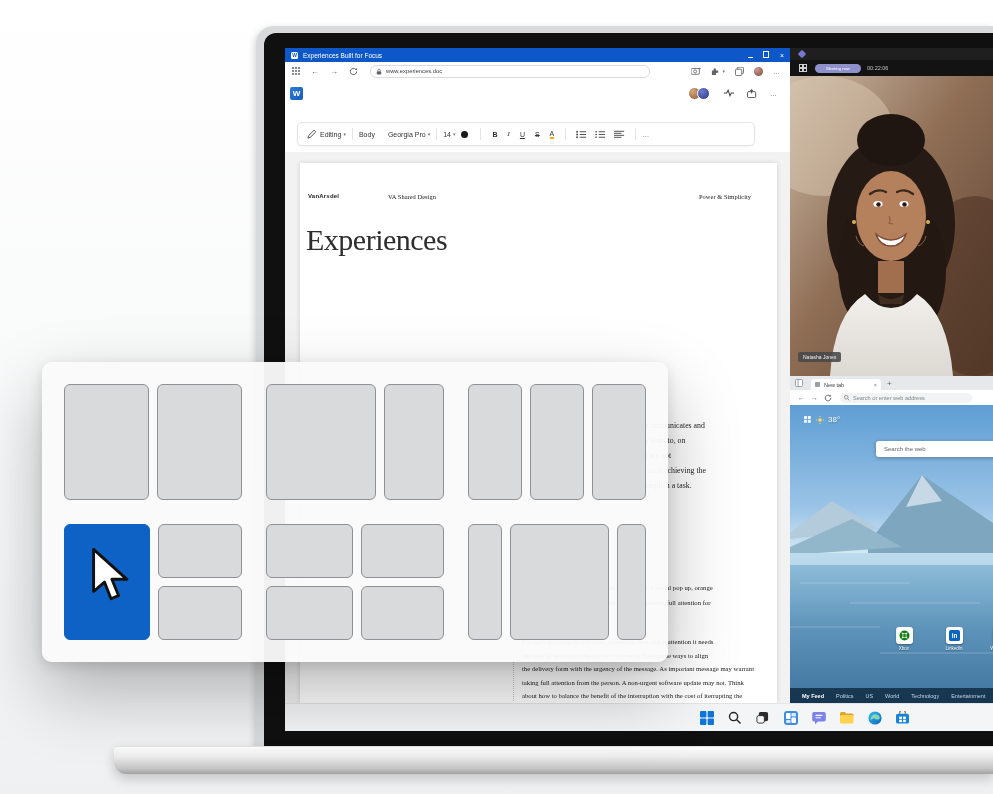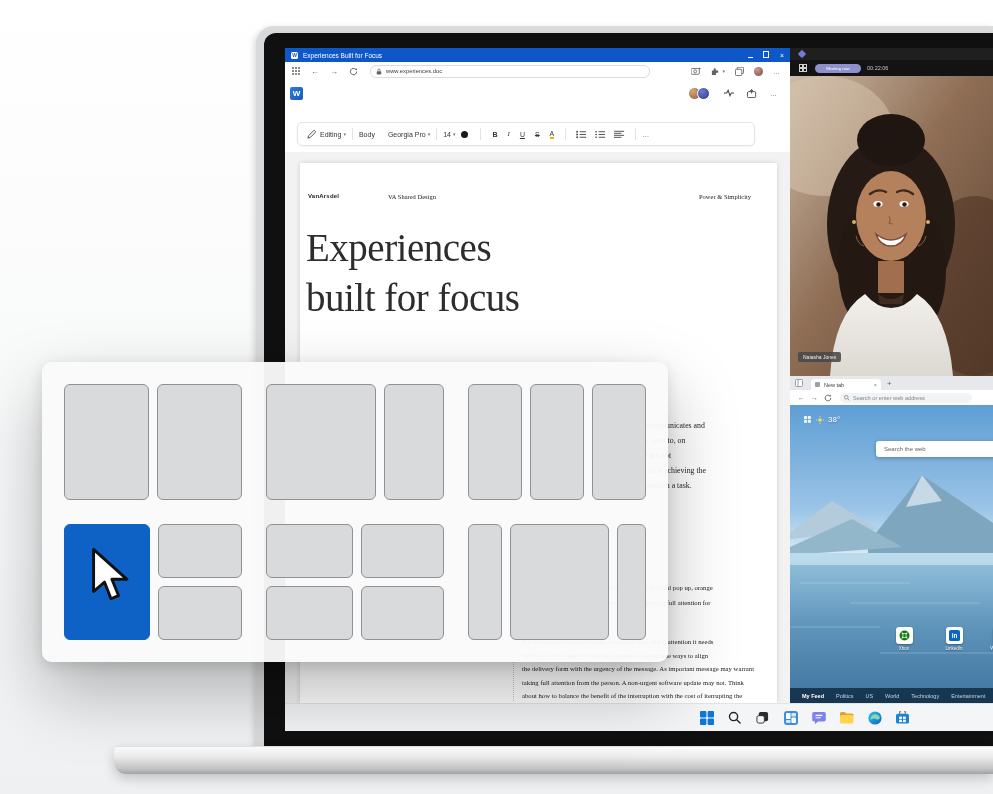--- a/index.html
+++ b/index.html
@@ -43,21 +43,21 @@
   .fmt{font-weight:bold;margin:0 5px;}
   .fmt.i{font-style:italic;font-family:"Liberation Serif",serif;font-weight:normal;}
   .fmt.u{text-decoration:underline;font-weight:normal;}
   .fmt.s{text-decoration:line-through;font-weight:normal;}
   .fmt.h{font-weight:normal;border-bottom:2px solid #e3b505;}
   .fontdot{width:7px;height:7px;border-radius:50%;background:#1a1a1a;margin:0 6px;}
   .canvasbg{left:0;top:104px;width:505px;height:551px;background:#f2f2f2;}
   .page{left:15px;top:11px;width:477px;height:540px;background:#fff;box-shadow:0 0 5px rgba(0,0,0,.14);}
   .dhead{font-size:6.5px;color:#222;font-family:"Liberation Serif",serif;}
   .brand{font-weight:bold;letter-spacing:.2px;font-family:"Liberation Sans",sans-serif;font-size:6px;}
-  .headline{font-family:"Liberation Serif",serif;font-size:39px;line-height:50px;color:#2d2d2d;letter-spacing:-.5px;margin-top:8px;}
+  .headline{font-family:"Liberation Serif",serif;font-size:30px;line-height:50px;color:#2d2d2d;letter-spacing:-.5px;}
   .bodytxt{font-family:"Liberation Serif",serif;color:#1d1d1d;}
   .guide{border-left:1px dotted #c6c6c6;width:0;}
   
   .teams{left:505px;top:0;width:203px;height:328px;background:#1b1a1a;overflow:hidden;}
   .t-title{left:0;top:0;width:203px;height:12px;background:#201f1f;}
   .t-diamond{width:6px;height:6px;background:#7579d1;border-radius:1px;margin-left:9px;transform:rotate(45deg);}
   .t-bar{left:0;top:12px;width:203px;height:16px;background:#141313;}
   .t-pill{margin-left:8px;width:46px;height:9px;border-radius:5px;background:#8e90cb;
     color:#fff;font-size:4.2px;text-align:center;line-height:9px;}
   .t-timer{color:#c9c9c9;font-size:5.5px;margin-left:6px;}
@@ -236,21 +236,20 @@
       <span class="dots">…</span>
     </div>
 
     <div class="abs canvasbg">
       <div class="abs page">
         <span class="abs dhead brand" style="left:8px;top:30px">VanArsdel</span>
         <span class="abs dhead" style="left:88px;top:30px">VA Shared Design</span>
         <span class="abs dhead" style="right:26px;top:30px">Power &amp; Simplicity</span>
         <div class="abs headline" style="left:6px;top:52px">
           <div>Experiences</div>
-          <div>built for focus</div>
         </div>
         <div class="abs bodytxt" style="left:310px;top:255px;width:160px;font-size:7.8px;line-height:15px;">
           <div>technology communicates and</div>
           <div>do what you want to, on</div>
           <div>in ways that are not</div>
           <div>chaotic. Focus is achieving the</div>
           <div>flow to accomplish a task.</div>
         </div>
         <div class="abs guide" style="left:213px;top:418px;height:120px"></div>
         <div class="abs bodytxt" style="left:222px;top:418px;width:240px;font-size:6.7px;line-height:14.5px;">

